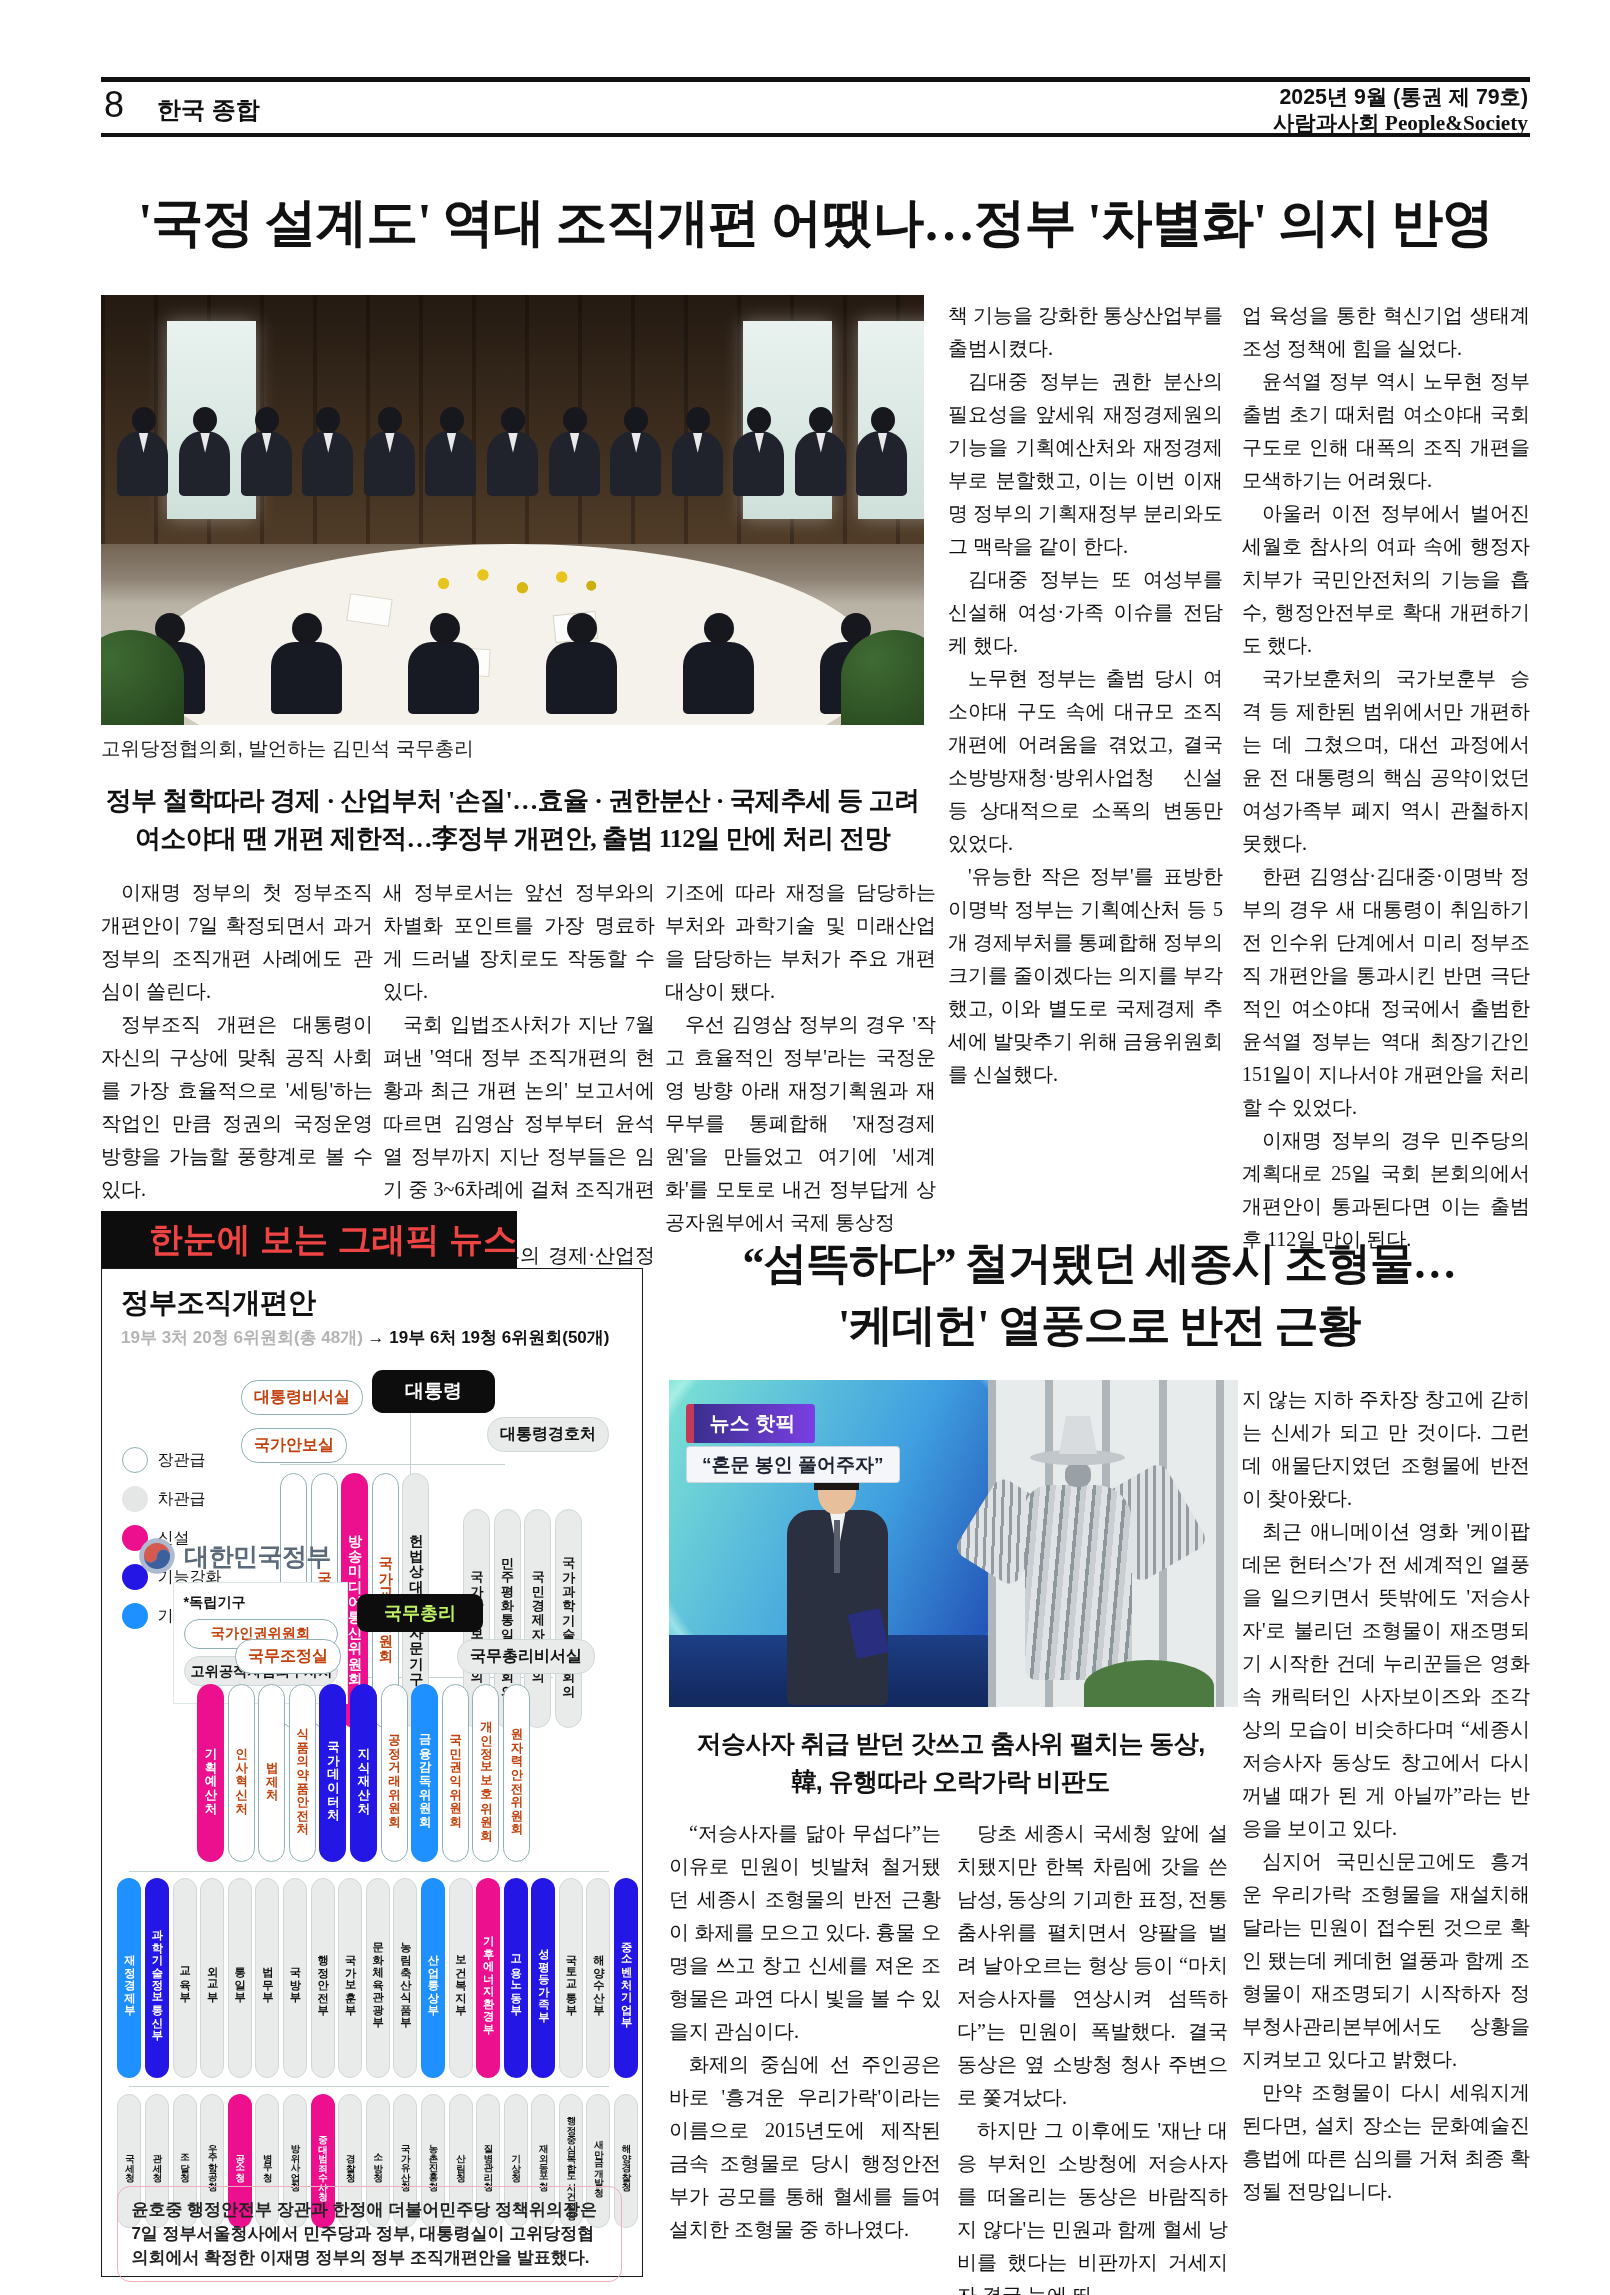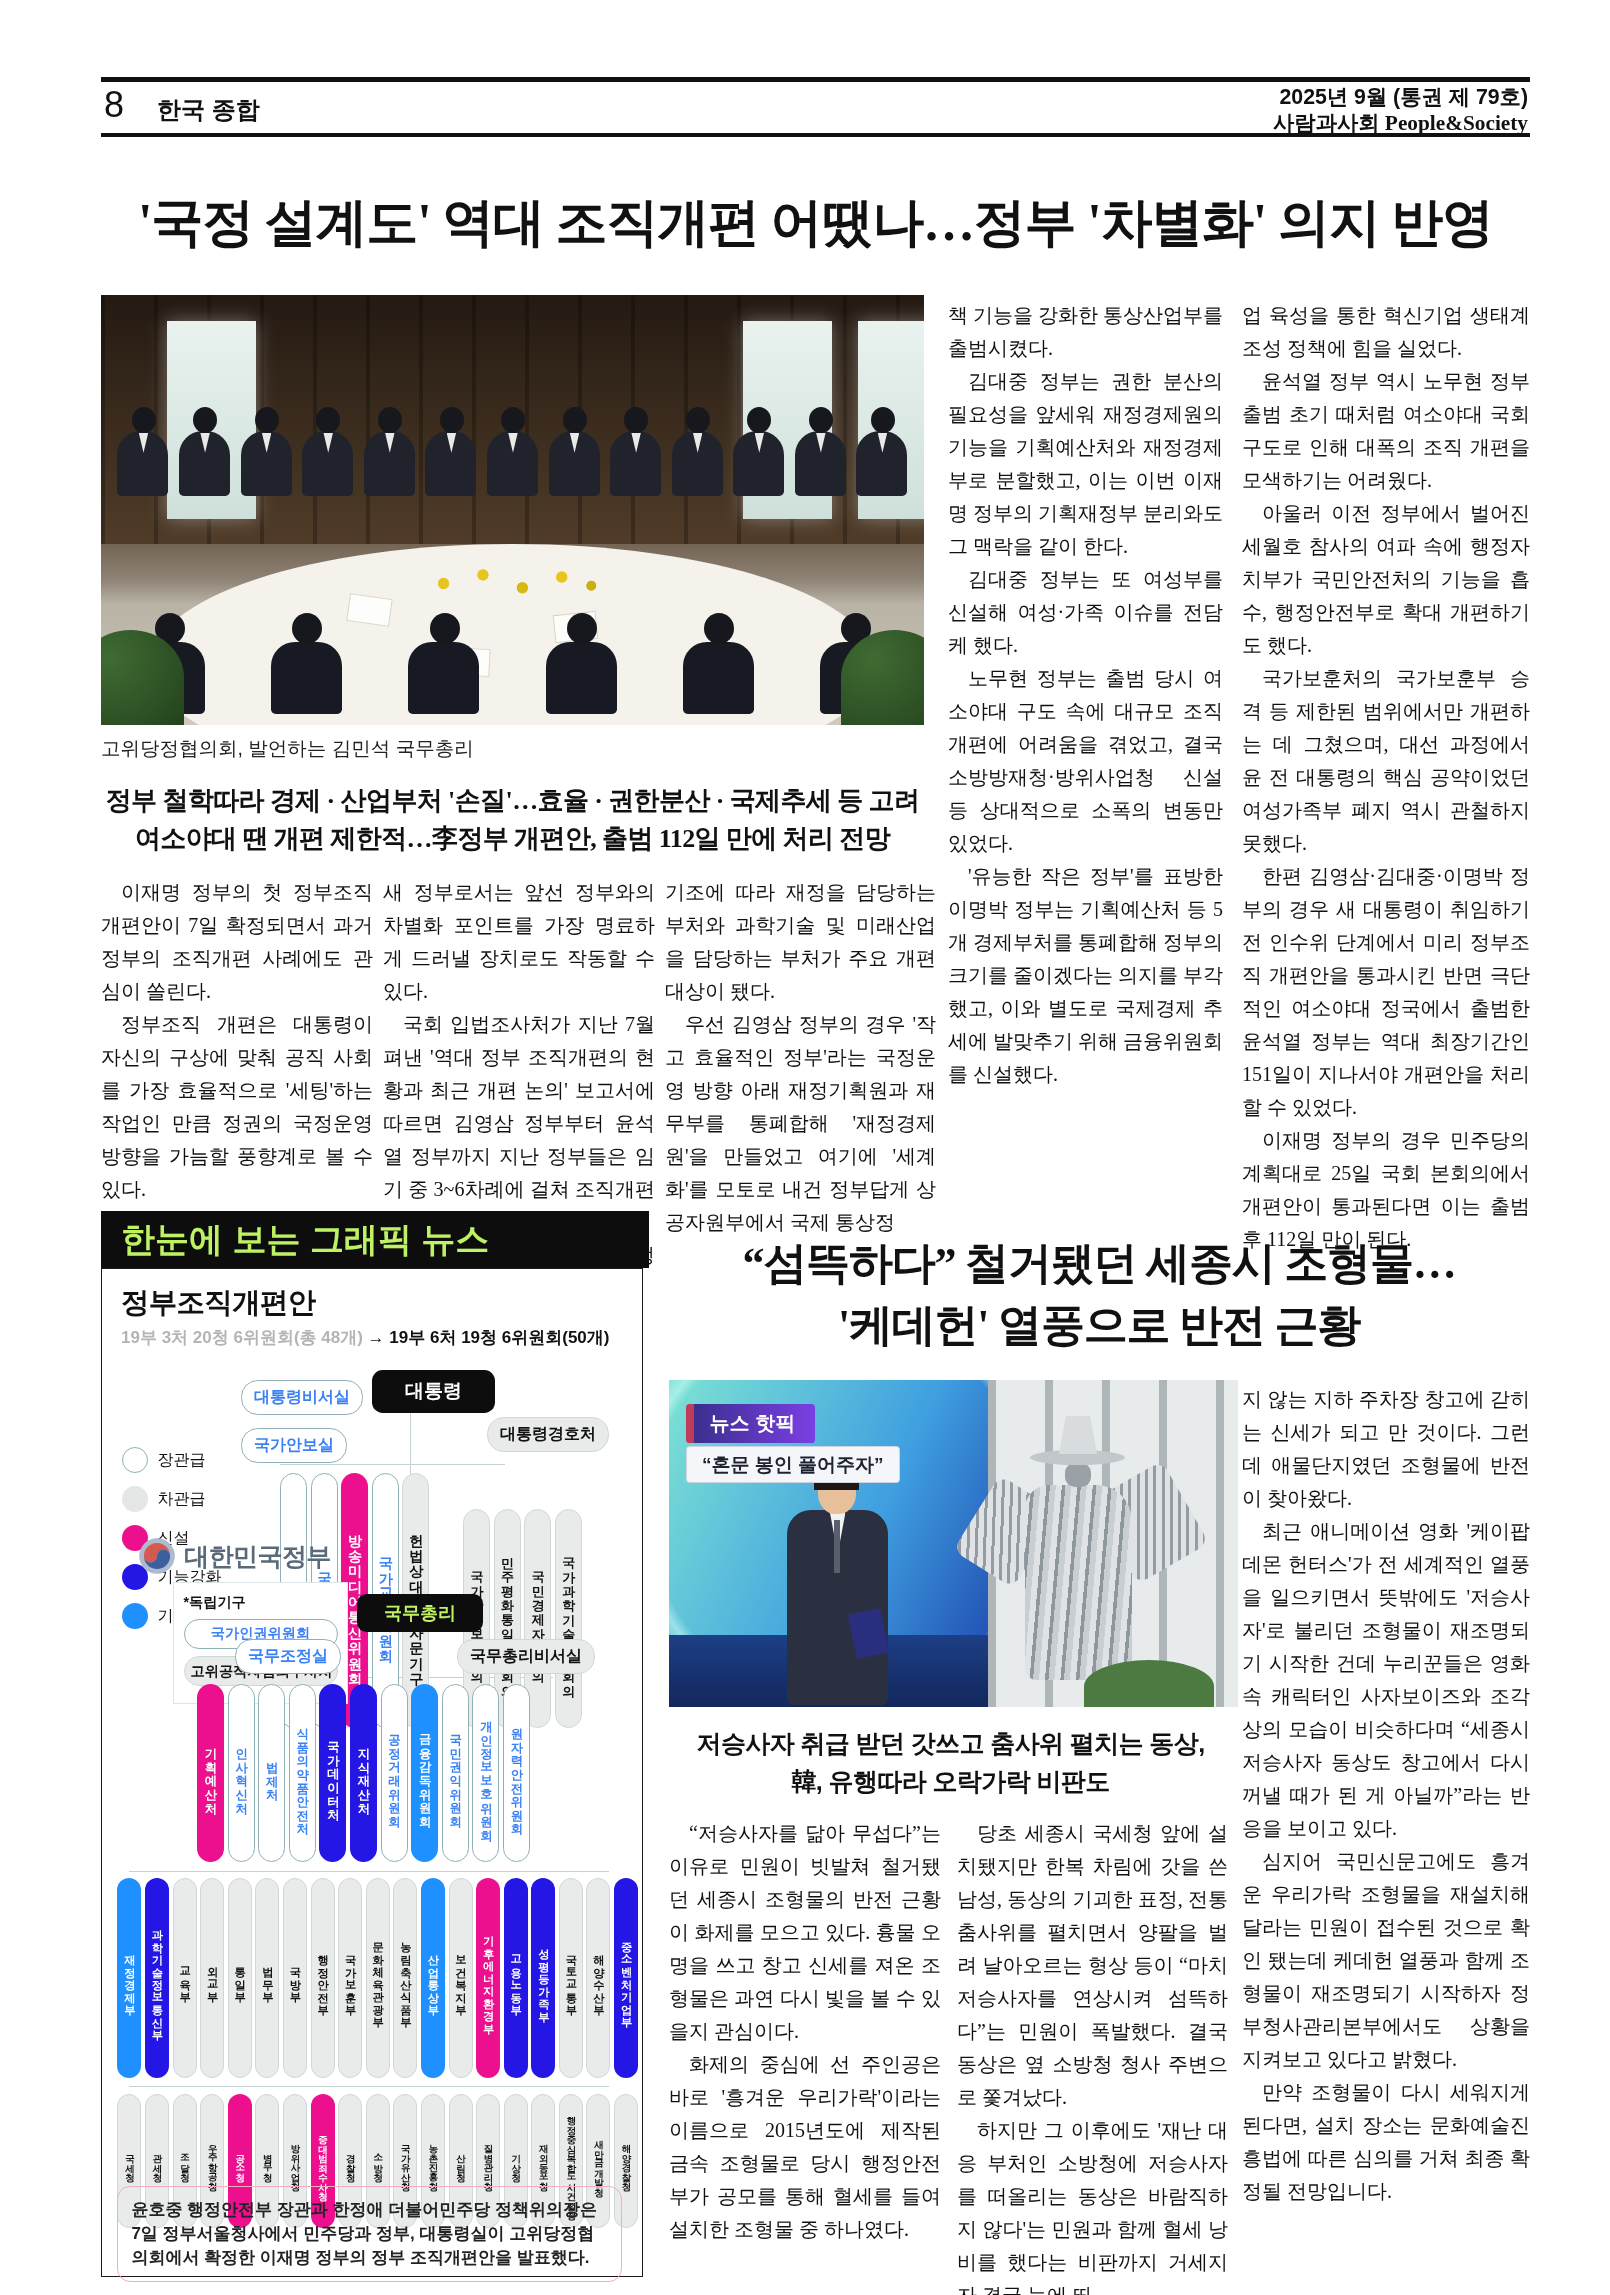--- a/index.html
+++ b/index.html
@@ -47,40 +47,40 @@
   .col{position:absolute;font-size:20px;line-height:33px;text-align:justify;}
   .col p{margin:0;text-indent:20px;}
   .col p.cont{text-indent:0;}
   #a1-col1{left:101px; top:876px;width:272px;height:320px;}
   #a1-col2{left:383px; top:876px;width:272px;height:320px;}
   #a1-col3{left:665px;top:876px;width:271px;height:320px;}
   #a1-col4{left:948px;top:299px; width:275px;height:897px;}
   #a1-col5{left:1242px;top:299px; width:288px;height:897px;}
 
   
-  #g-bar{left:101px;top:1211px;width:548px;height:57px;background:#0d0d0d;color:#bef264;
-         font-family:"Liberation Sans",sans-serif;font-size:34px;font-weight:bold;line-height:57px;padding-left:20px;box-sizing:border-box;}
+  #g-bar{left:101px;top:1211px;width:416px;height:57px;background:#0d0d0d;color:#ef4444;
+         font-family:"Liberation Sans",sans-serif;font-size:34px;font-weight:bold;line-height:57px;padding-left:20px;box-sizing:border-box;text-align:right;}
   #g-box{left:101px;top:1268px;width:542px;height:1009px;border:1.8px solid #1a1a1a;box-sizing:border-box;background:#fff;
          font-family:"Liberation Sans",sans-serif;padding-left:36px;}
   #g-title{position:absolute;left:19px;top:15.4px;font-size:28.4px;font-weight:bold;letter-spacing:-0.6px;}
   #g-sub{position:absolute;left:19px;top:57px;font-size:17px;font-weight:bold;}
   #g-sub .dim{color:#b4b4b4;}
   #g-sub .arrow{color:#111;}
   #g-legend{position:absolute;left:20px;top:178px;font-size:16px;}
   .lg-item{display:flex;align-items:center;margin-bottom:13px;}
   .sw{width:26px;height:26px;border-radius:50%;margin-right:9.5px;box-sizing:border-box;}
   .sw-out{border:1.8px solid #8fb0b5;background:#fff;}
   .sw-gray{background:#e5e7e7;}
   .sw-new{background:#ec0f8e;}
   .sw-enh{background:#2417e6;}
   .sw-mov{background:#1e90ff;}
 
   .hpill{box-sizing:border-box;border-radius:16.6px;font-size:16px;font-weight:bold;text-align:center;
          padding:6px 12px;white-space:nowrap;}
-  .t-out{background:#fff;border:1.8px solid #8fb0b5;color:#3b82f6;}
+  .t-out{background:#fff;border:1.8px solid #8fb0b5;color:#c2410c;}
   .t-gray{background:#e9ebea;border:1.2px solid #cfd8d8;color:#111;}
   .t-new{background:#ec0f8e;border:none;color:#fff;}
   .t-enh{background:#2417e6;border:none;color:#fff;}
   .t-mov{background:#1e90ff;border:none;color:#fff;}
 
   #g-president{position:absolute;left:270px;top:101px;background:#0d0d0d;color:#fff;border-radius:10.7px;
                font-size:19px;font-weight:bold;padding:8.3px 33px;}
   #g-pmo1{position:absolute;left:139px;top:111px;}
   #g-pmo2{position:absolute;left:139px;top:159px;}
   #g-guard{position:absolute;left:385px;top:148px;}

